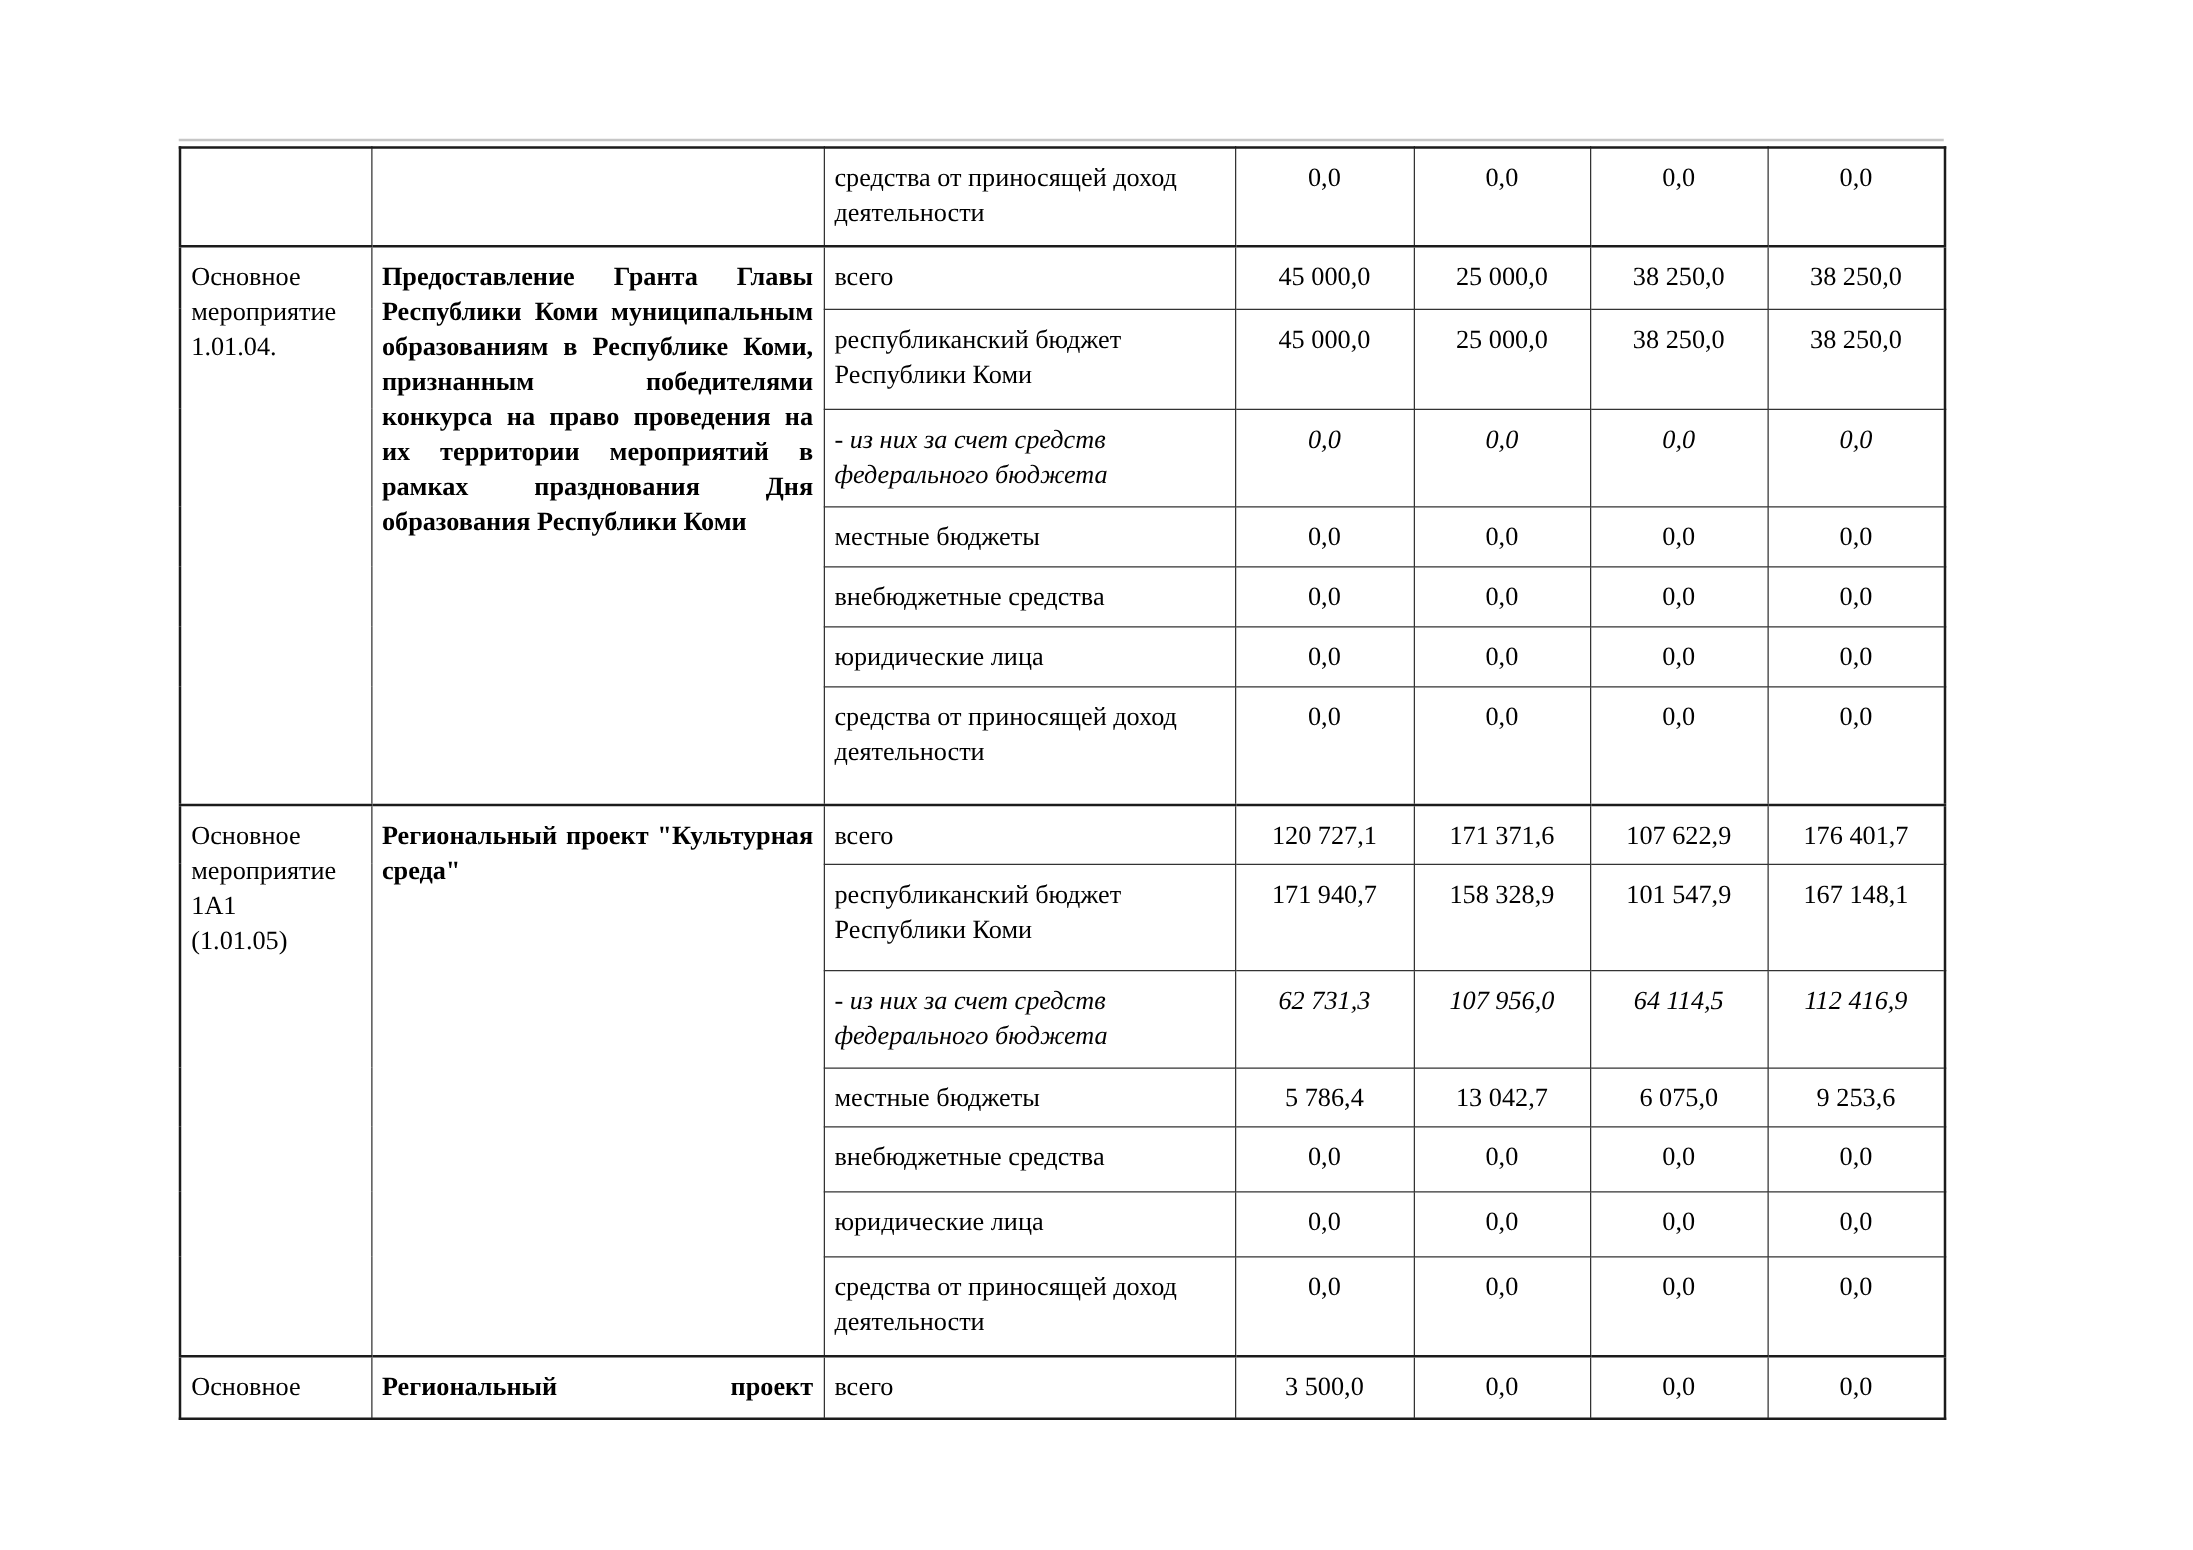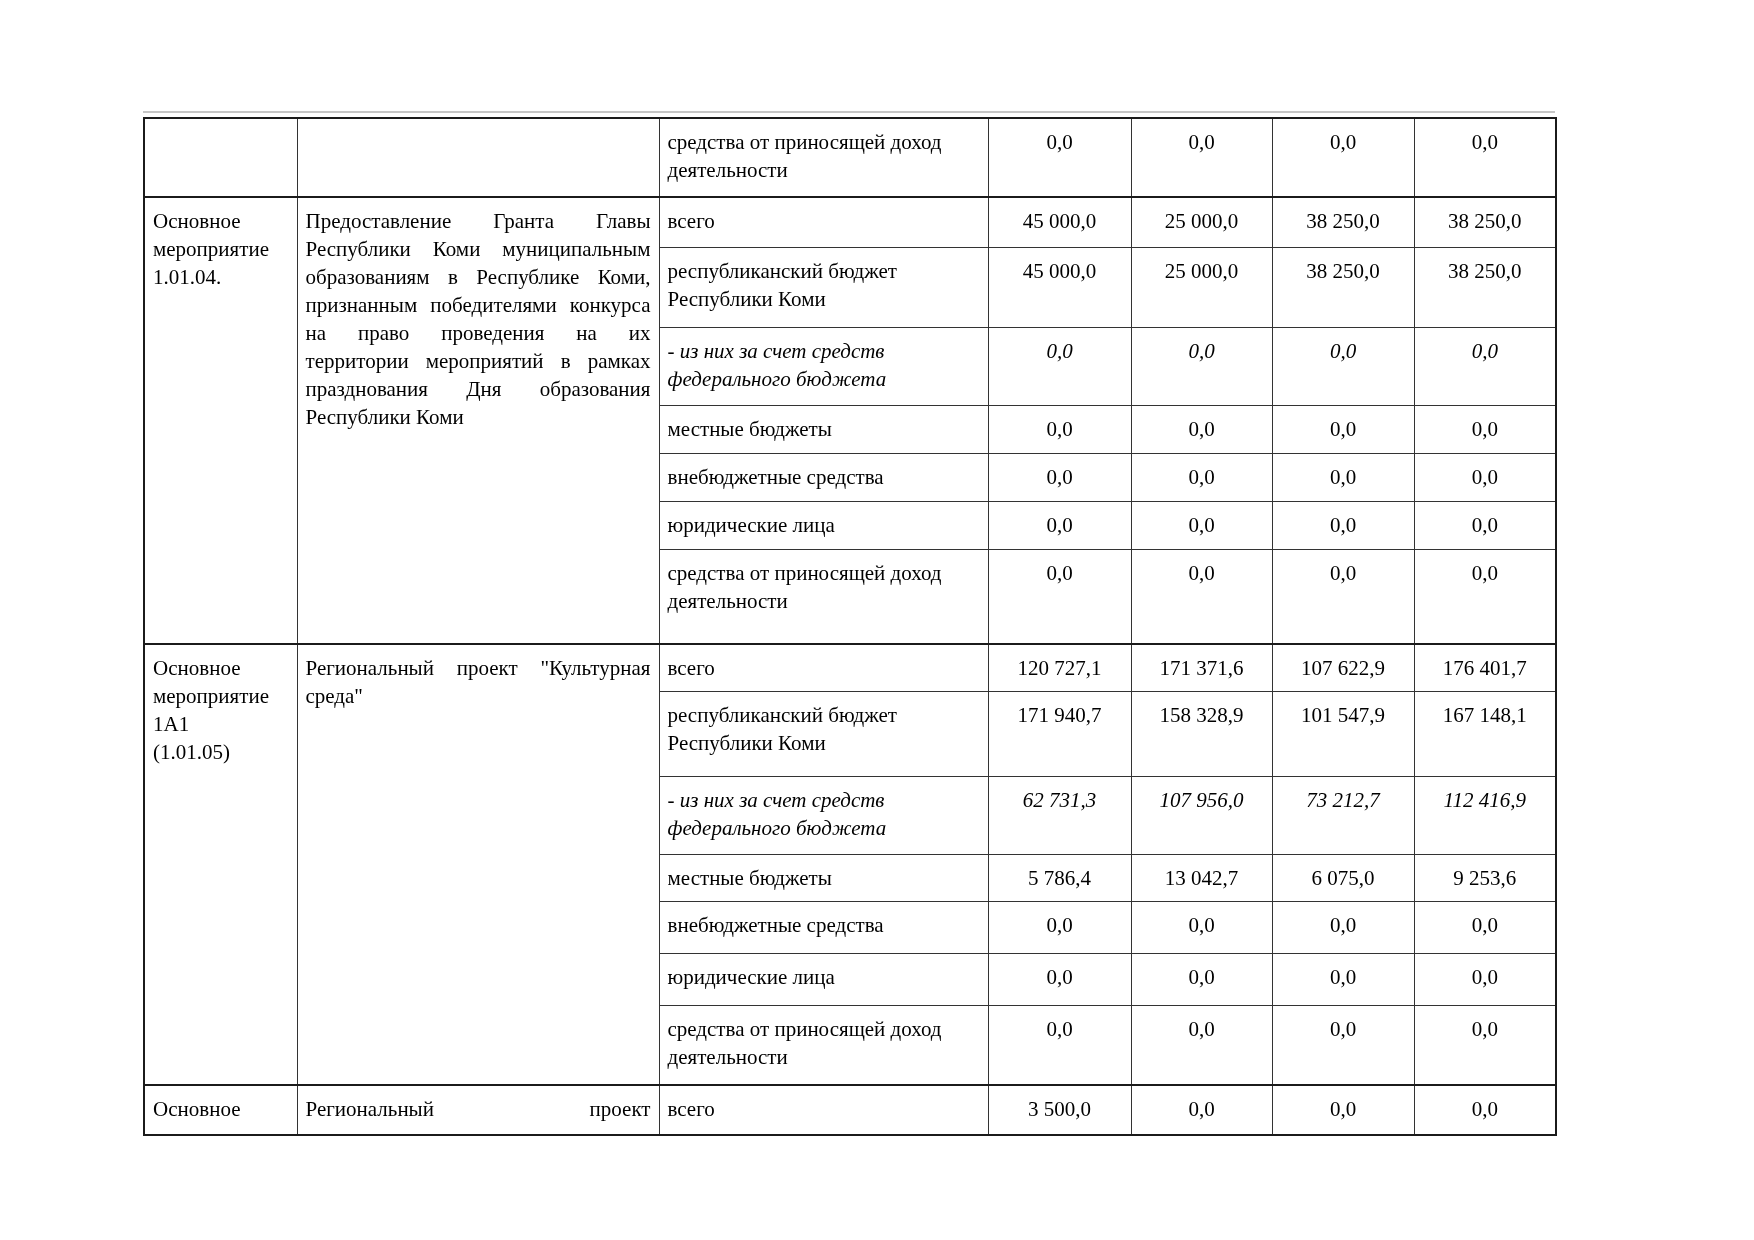--- a/index.html
+++ b/index.html
@@ -37,21 +37,21 @@
   table.budget td {
     border: 1.5px solid #333333;
     vertical-align: top;
     padding: 9px 8px 4px 8px;
     font-size: 21px;
     line-height: 28px;
     overflow: hidden;
   }
   tr.block-top td { border-top: 2.5px solid #1b1b1b; margin-top: 48px; }
   td.id-cell   { white-space: pre-line; text-align: left; }
-  td.desc-cell { text-align: justify; }
+  td.desc-cell { text-align: justify; font-weight: bold; }
   td.force-just { text-align-last: justify; }
   td.src-cell  { text-align: left; }
   td.val-cell  { text-align: center; }
   
   tr.rh79 { height: 79px; }
   tr.rh50 { height: 50px; }
   tr.rh80 { height: 80px; }
   tr.rh78 { height: 78px; font-style: italic; }
   tr.rh48 { height: 48px; }
   tr.rh95 { height: 95px; }
@@ -157,21 +157,21 @@
         <td class="src-cell">республиканский бюджет Республики Коми</td>
         <td class="val-cell">171 940,7</td>
         <td class="val-cell">158 328,9</td>
         <td class="val-cell">101 547,9</td>
         <td class="val-cell">167 148,1</td>
       </tr>
       <tr class="rh78">
         <td class="src-cell">- из них за счет средств федерального бюджета</td>
         <td class="val-cell">62 731,3</td>
         <td class="val-cell">107 956,0</td>
-        <td class="val-cell">73 212,7</td>
+        <td class="val-cell">64 114,5</td>
         <td class="val-cell">112 416,9</td>
       </tr>
       <tr class="rh47">
         <td class="src-cell">местные бюджеты</td>
         <td class="val-cell">5 786,4</td>
         <td class="val-cell">13 042,7</td>
         <td class="val-cell">6 075,0</td>
         <td class="val-cell">9 253,6</td>
       </tr>
       <tr class="rh52">

